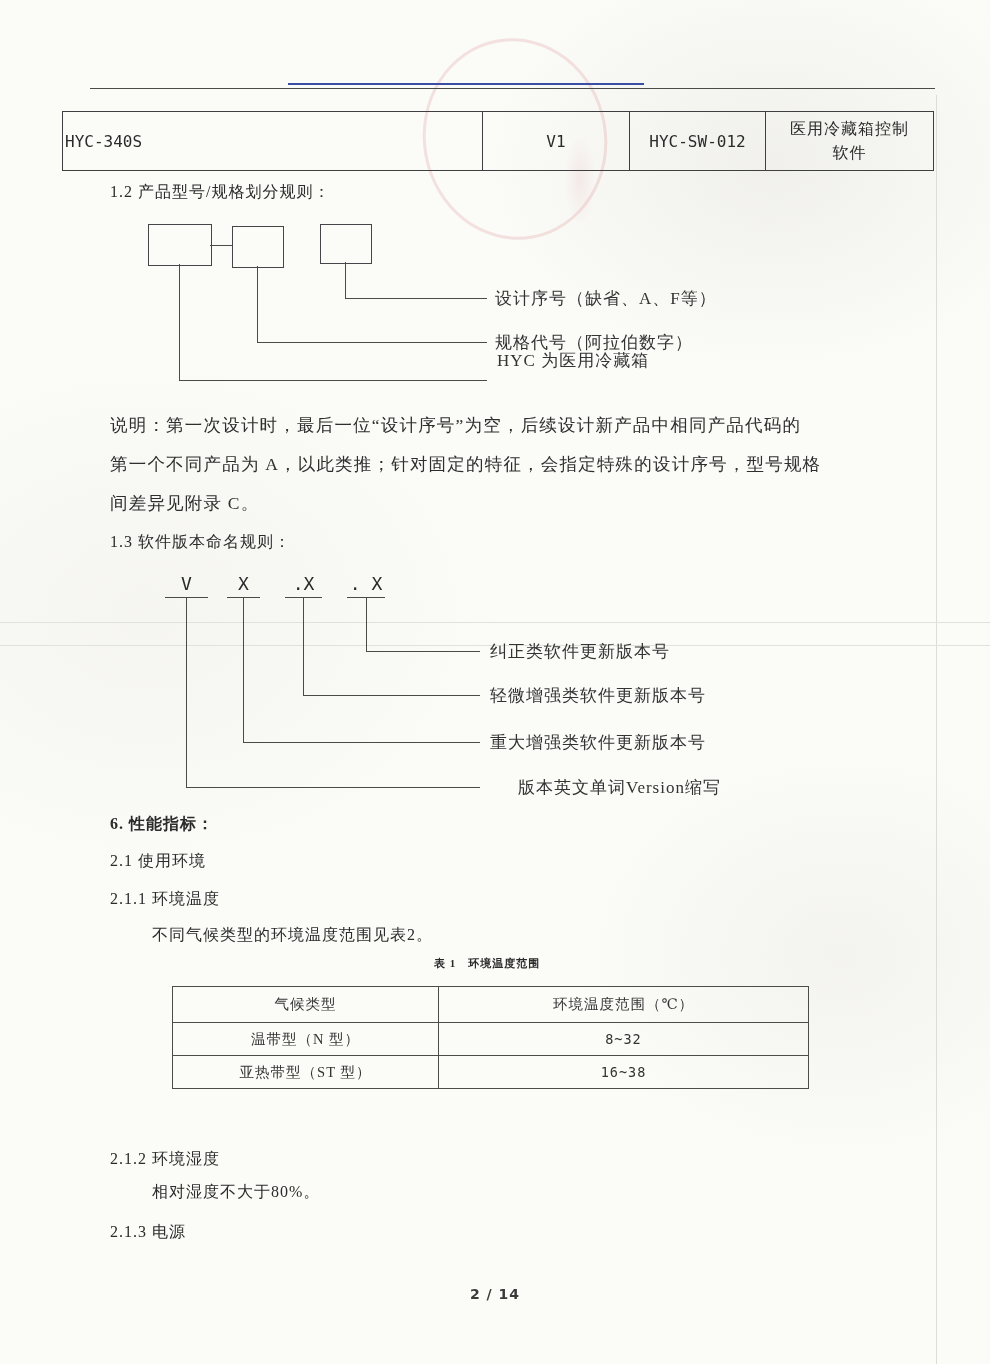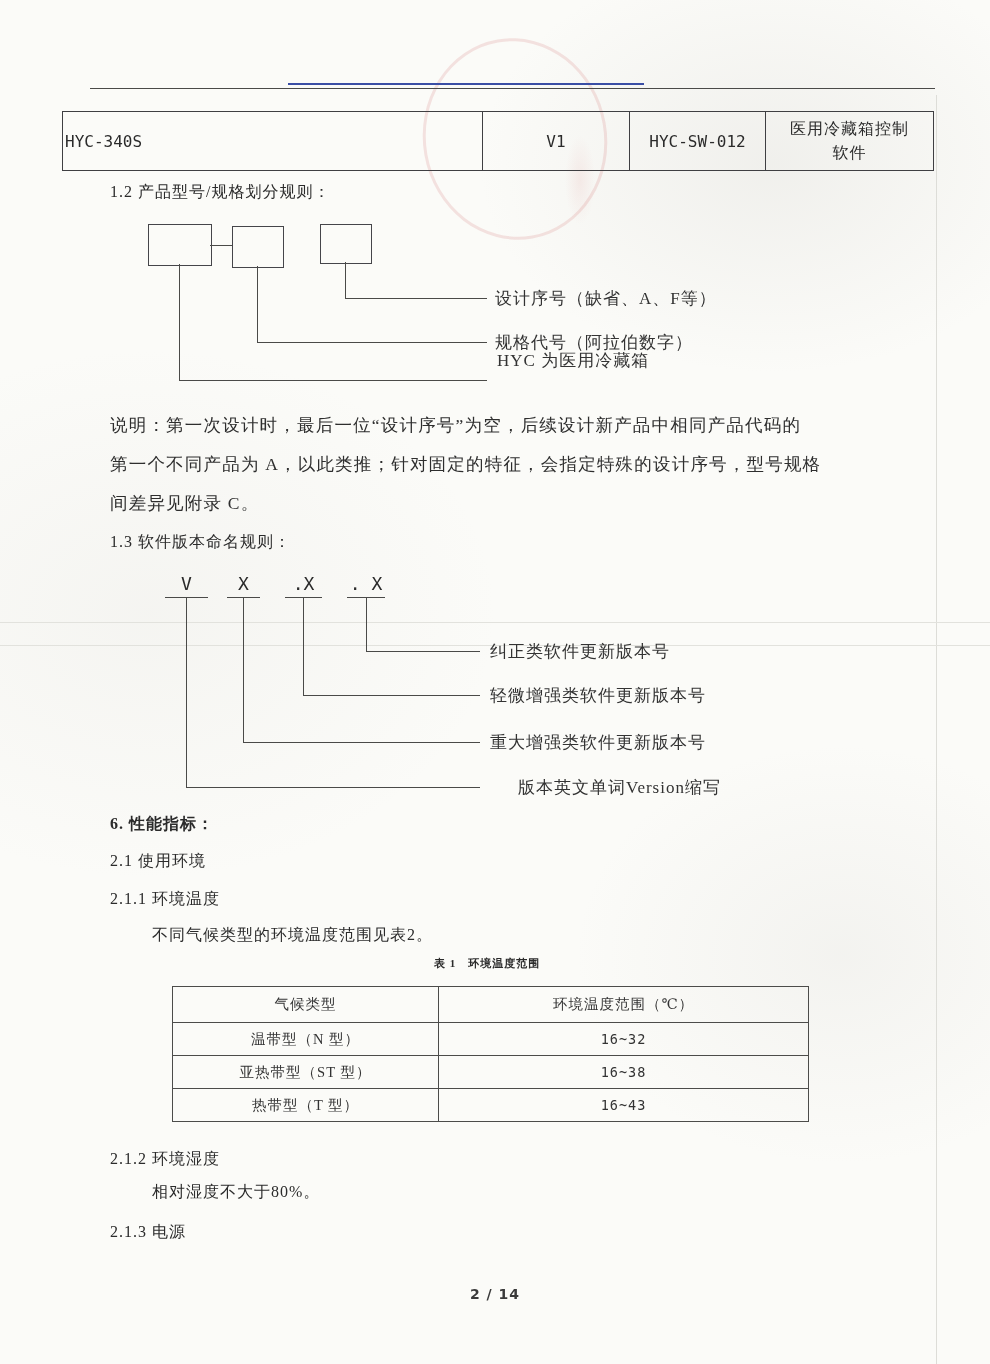--- a/index.html
+++ b/index.html
@@ -136,29 +136,25 @@
 
   <div class="abs cjk" style="left:172px;top:956px;width:630px;text-align:center;font-size:11px;font-weight:bold;">表 1　环境温度范围</div>
   <table class="t1">
     <tbody>
         <tr>
       <td style="width:263px;height:33px;">气候类型</td>
       <td style="width:367px;height:33px;">环境温度范围（℃）</td>
     </tr>
     <tr>
       <td>温带型（N 型）</td>
-      <td class="mono" style="font-size:13.5px;">16~32</td>
+      <td class="mono" style="font-size:13.5px;">8~32</td>
     </tr>
     <tr>
       <td>亚热带型（ST 型）</td>
       <td class="mono" style="font-size:13.5px;">16~38</td>
-    </tr>
-    <tr>
-      <td>热带型（T 型）</td>
-      <td class="mono" style="font-size:13.5px;">16~43</td>
     </tr>
   </tbody>
     </table>
 
   <div class="abs cjk h17" style="left:110px;top:1149px;">2.1.2 环境湿度</div>
   <div class="abs cjk h17" style="left:152px;top:1182px;">相对湿度不大于80%。</div>
   <div class="abs cjk h17" style="left:110px;top:1222px;">2.1.3 电源</div>
 
   <div class="footer">2 / 14</div>
 

